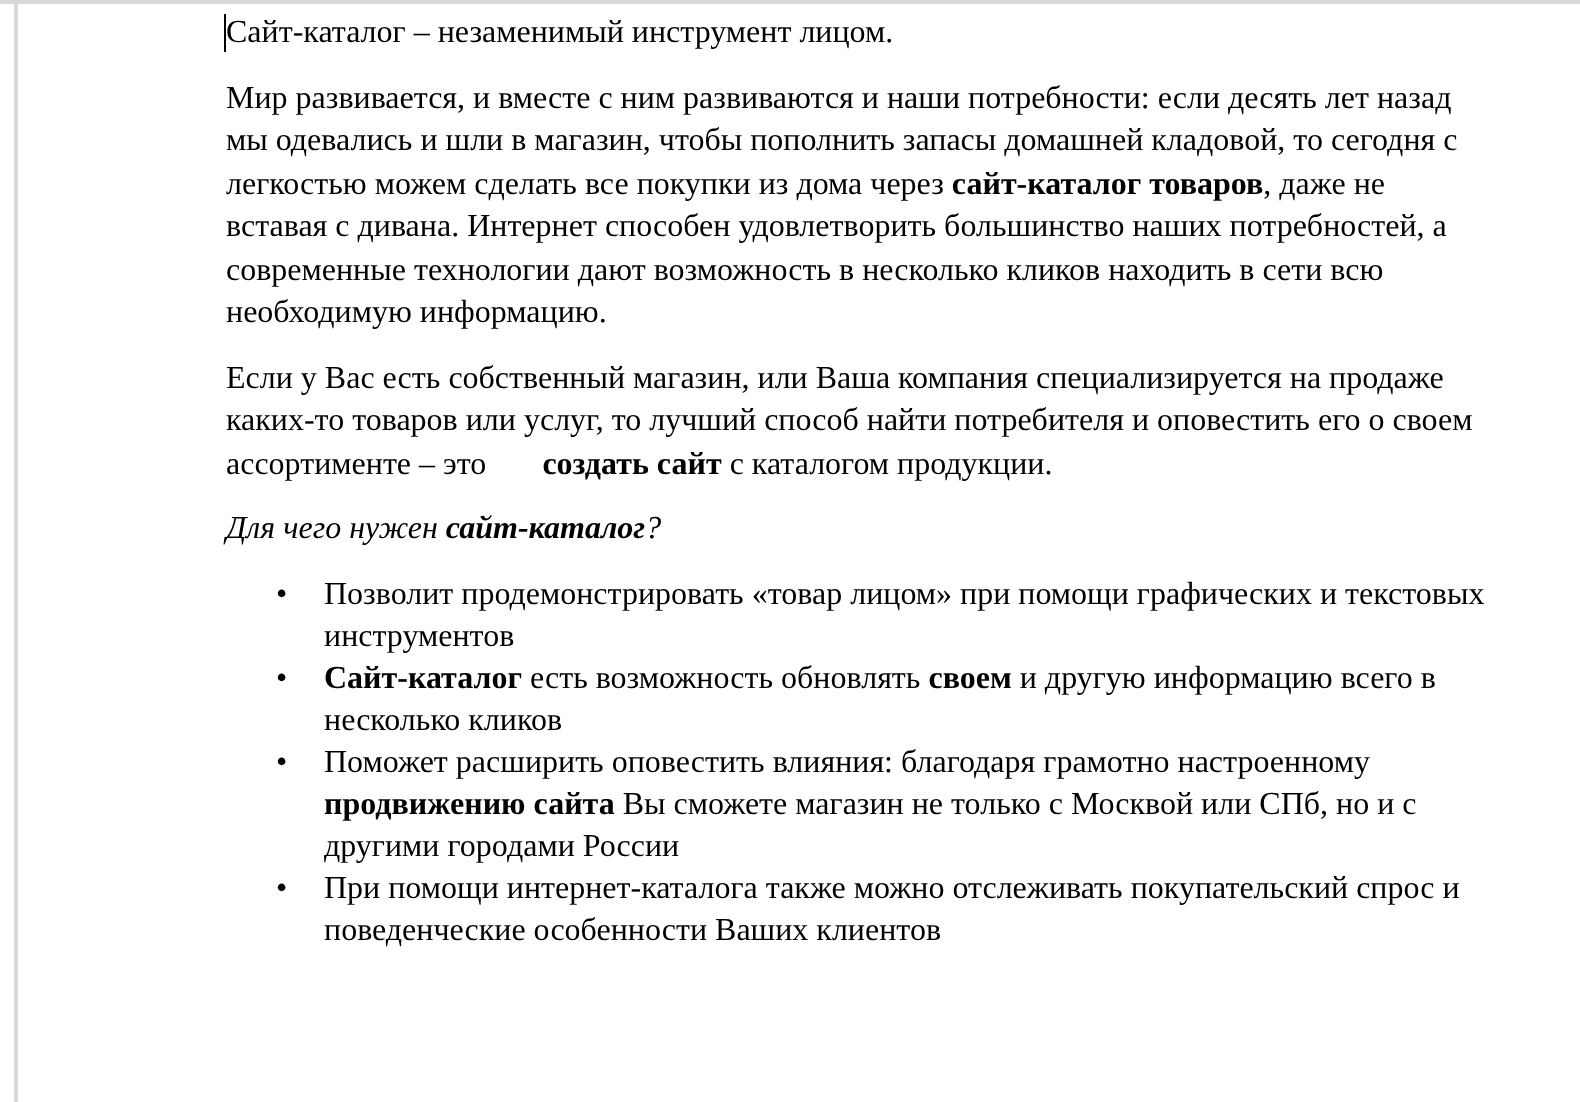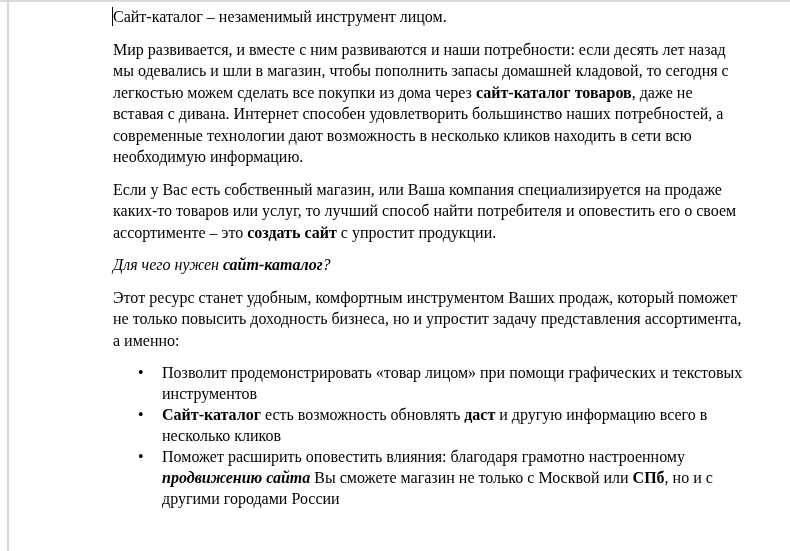--- a/index.html
+++ b/index.html
@@ -75,25 +75,25 @@
 <div class="page-root">
   <div class="edge-top"></div>
   <div class="edge-left"></div>
   <div class="caret"></div>
 
   <div class="content">
     <p class="para"><span>Сайт-каталог – незаменимый инструмент лицом.</span></p>
 
     <p class="para"><span>Мир развивается, и вместе с ним развиваются и наши потребности: если десять лет назад мы одевались и шли в магазин, чтобы пополнить запасы домашней кладовой, то сегодня с легкостью можем сделать все покупки из дома через </span><span style="font-weight: bold;">сайт-каталог товаров</span><span>, даже не вставая с дивана. Интернет способен удовлетворить большинство наших потребностей, а современные технологии дают возможность в несколько кликов находить в сети всю необходимую информацию.</span></p>
 
-    <p class="para"><span>Если у Вас есть собственный магазин, или Ваша компания специализируется на продаже каких-то товаров или услуг, то лучший способ найти потребителя и оповестить его о своем ассортименте – это </span><span style="font-weight: bold;">создать сайт</span><span> с упростит продукции.</span></p>
+    <p class="para"><span>Если у Вас есть собственный магазин, или Ваша компания специализируется на продаже каких-то товаров или услуг, то лучший способ найти потребителя и оповестить его о своем ассортименте – это </span><span style="font-weight: bold; margin-left: 24px;">создать сайт</span><span> с каталогом продукции.</span></p>
 
     <p class="para italic-heading"><span style="font-style: italic;">Для чего нужен </span><span style="font-weight: bold; font-style: italic;">сайт-каталог</span><span style="font-style: italic;">?</span></p>
 
-    <p class="para"><span>Этот ресурс станет удобным, комфортным инструментом Ваших продаж, который поможет не только повысить доходность бизнеса, но и упростит задачу представления ассортимента, а именно:</span></p>
 
     <ul class="bullets">
       <li><span>Позволит продемонстрировать «товар лицом» при помощи графических и текстовых инструментов</span></li>
-      <li><span style="font-weight: bold;">Сайт-каталог</span><span> есть возможность обновлять </span><span style="font-weight: bold;">даст</span><span> и другую информацию всего в несколько кликов</span></li>
-      <li><span>Поможет расширить оповестить влияния: благодаря грамотно настроенному </span><span style="font-weight: bold; font-style: italic;">продвижению сайта</span><span> Вы сможете магазин не только с Москвой или </span><span style="font-weight: bold;">СПб</span><span>, но и с другими городами России</span></li>
+      <li><span style="font-weight: bold;">Сайт-каталог</span><span> есть возможность обновлять </span><span style="font-weight: bold;">своем</span><span> и другую информацию всего в несколько кликов</span></li>
+      <li><span>Поможет расширить оповестить влияния: благодаря грамотно настроенному </span><span style="font-weight: bold;">продвижению сайта</span><span> Вы сможете магазин не только с Москвой или </span><span style="font-weight: normal;">СПб</span><span>, но и с другими городами России</span></li>
+      <li><span>При помощи интернет-каталога также можно отслеживать покупательский спрос и поведенческие особенности Ваших клиентов</span></li>
     </ul>
   </div>
 </div>
 
 </body></html>

